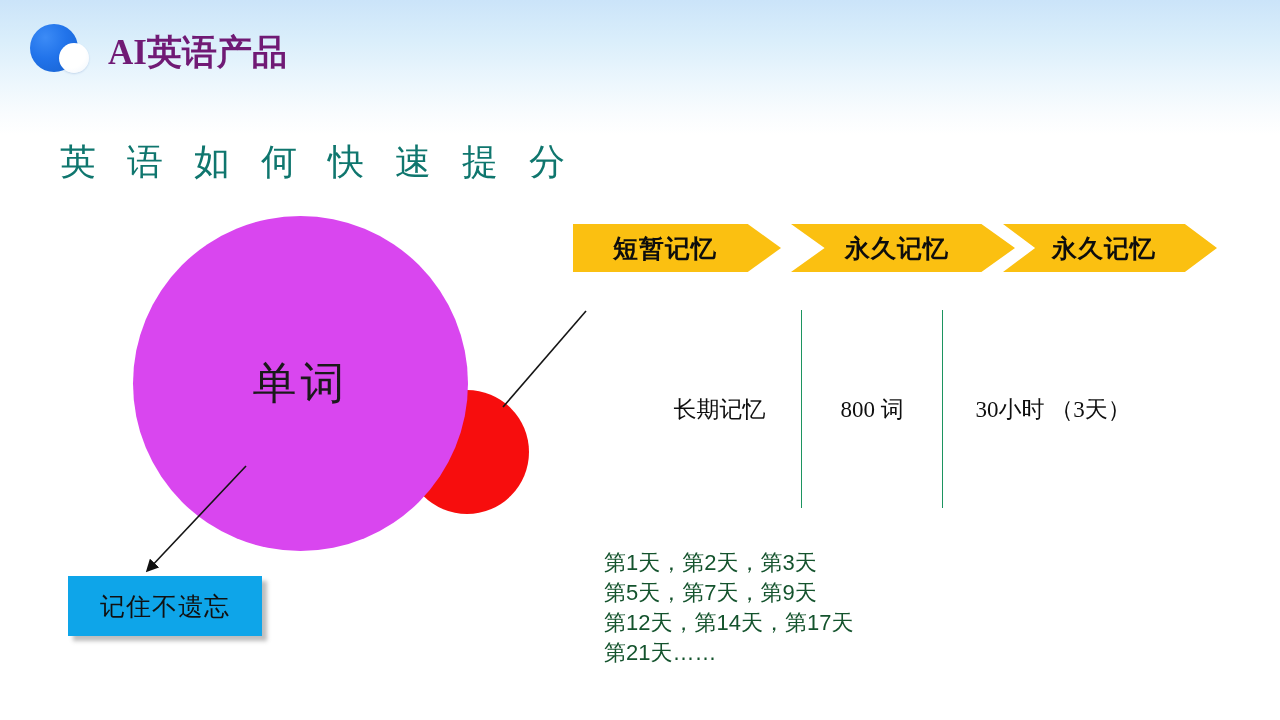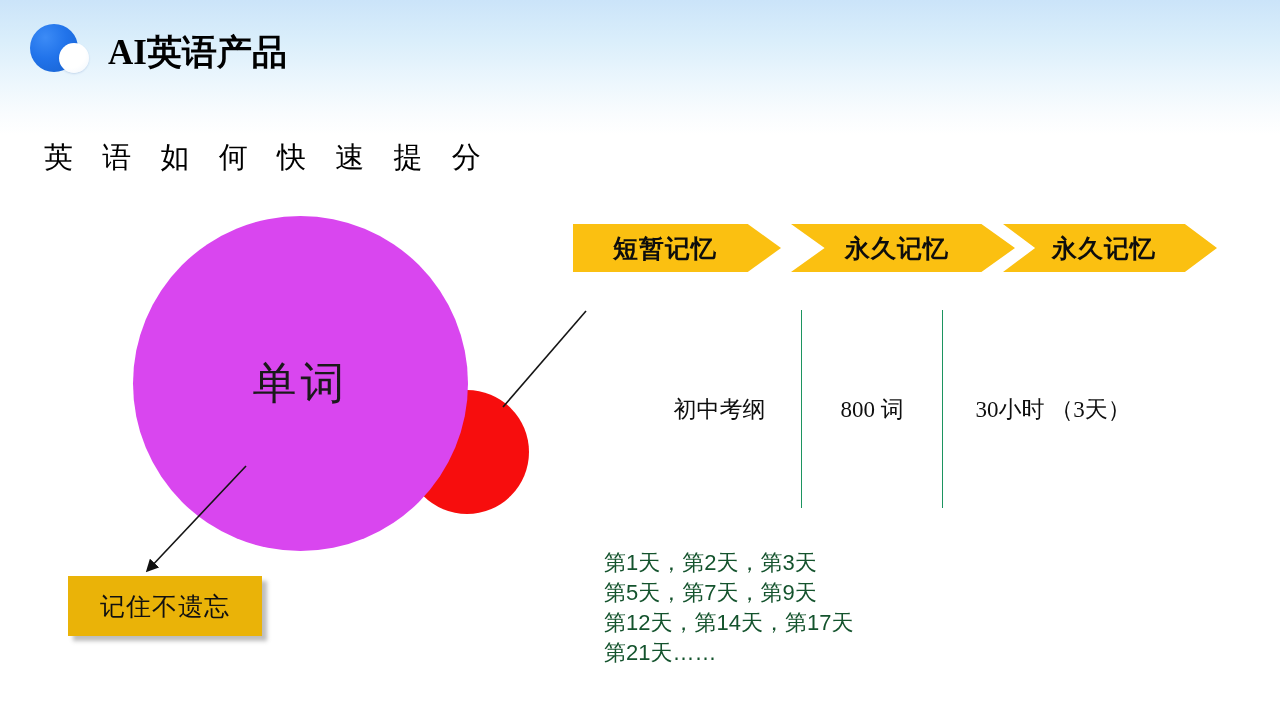--- a/index.html
+++ b/index.html
@@ -47,32 +47,32 @@
     width: 30px; height: 30px;
     border-radius: 50%;
     background: radial-gradient(circle at 38% 34%, #ffffff 0%, #ffffff 55%, #eef4fb 100%);
     box-shadow: 0 1px 2px rgba(30,80,160,0.18);
   }
   #app-title {
     position: absolute;
     left: 108px; top: 29px;
     font-size: 35px;
     font-weight: bold;
-    color: #000000;
+    color: #701a75;
     letter-spacing: 0px;
     font-family: "Liberation Serif", "DejaVu Serif", serif;
     white-space: nowrap;
   }
 
   
   #subtitle {
     position: absolute;
-    left: 44px; top: 138px;
-    font-size: 29px;
-    color: #000000;
+    left: 60px; top: 138px;
+    font-size: 36px;
+    color: #0f766e;
     letter-spacing: 11px;
     font-family: "Liberation Serif", "DejaVu Serif", serif;
     white-space: nowrap;
   }
 
   
   #red-circle {
     position: absolute;
     left: 405px; top: 390px;
     width: 124px; height: 124px;
@@ -105,21 +105,21 @@
     left: 0; top: 0;
     width: 1280px; height: 720px;
     pointer-events: none;
   }
 
   
   #remember-box {
     position: absolute;
     left: 68px; top: 576px;
     width: 194px; height: 60px;
-    background: #eab308;
+    background: #0ea5e9;
     box-shadow: 5px 5px 4px rgba(110,110,110,0.45);
     display: flex;
     align-items: center;
     justify-content: center;
     font-size: 25px;
     color: #111111;
     font-family: "Liberation Serif", "DejaVu Serif", serif;
     letter-spacing: 1px;
   }
 
@@ -253,21 +253,21 @@
     </div>
     <div class="chev last">
       <span>永久记忆</span>
     </div>
   </div>
 
   <div id="spec-table">
     <table>
       <tbody>
           <tr class="r0">
-        <td class="c0">初中考纲</td>
+        <td class="c0">长期记忆</td>
         <td class="c1">800 词</td>
         <td class="c2">30小时 （3天）</td>
       </tr>
     </tbody>
       </table>
   </div>
 
   <div id="schedule">
     <div class="sched-line">第1天，第2天，第3天</div>
     <div class="sched-line">第5天，第7天，第9天</div>

